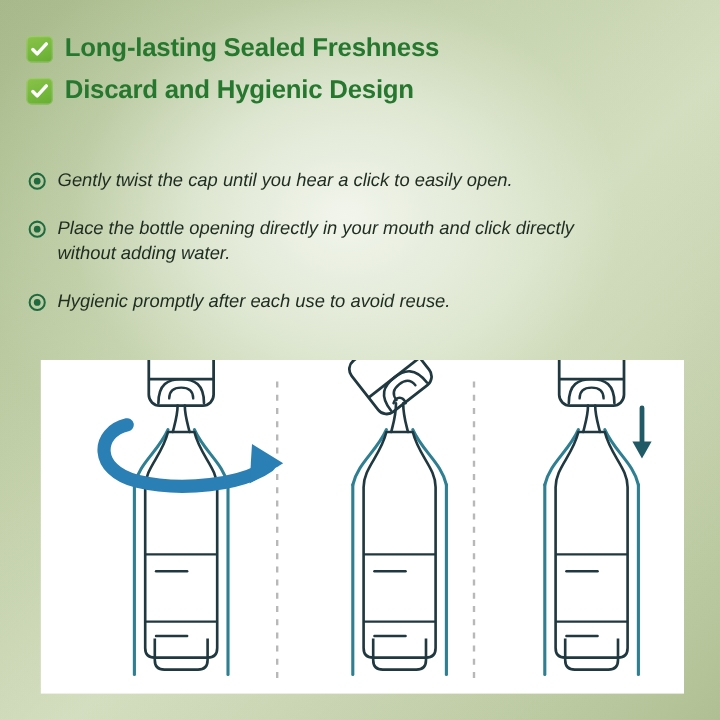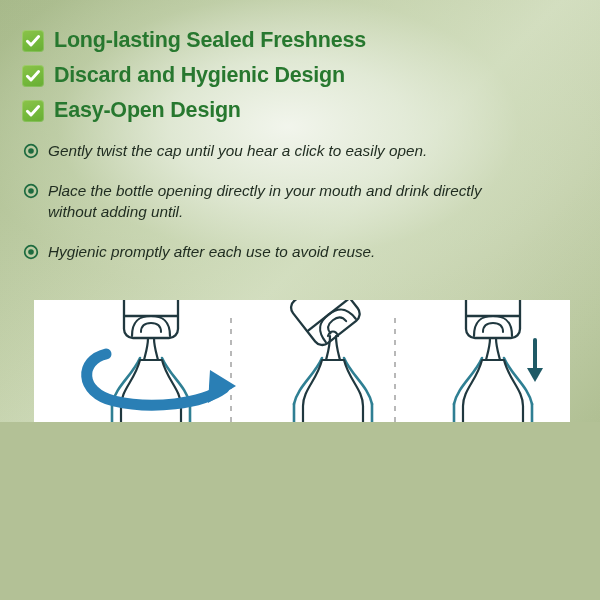--- a/index.html
+++ b/index.html
@@ -11,21 +11,21 @@
     width: 600px;
     height: 600px;
     overflow: hidden;
     font-family: "Liberation Sans", sans-serif;
     background: #b3c196;
   }
 
   #poster {
     position: relative;
     width: 600px;
-    height: 422px;
+    height: 600px;
     box-sizing: border-box;
     background:
       radial-gradient(ellipse 62% 50% at 48% 30%,
         rgba(243,246,238,0.97) 0%,
         rgba(231,238,222,0.80) 32%,
         rgba(206,219,186,0.34) 62%,
         rgba(180,196,152,0.03) 86%),
       linear-gradient(135deg,
         #a7b98a 0%,
         #b5c59a 18%,
@@ -133,28 +133,20 @@
 
     <div class="heading-row">
       <span class="check-badge">
         <svg viewBox="0 0 18 18" aria-hidden="true">
           <path d="M3.4 9.3 L7 12.9 L14.6 4.6" fill="none" stroke="#ffffff" stroke-width="2.9" stroke-linecap="round" stroke-linejoin="round"></path>
         </svg>
       </span>
       <span class="heading-text">Discard and Hygienic Design</span>
     </div>
 
-    <div class="heading-row">
-      <span class="check-badge">
-        <svg viewBox="0 0 18 18" aria-hidden="true">
-          <path d="M3.4 9.3 L7 12.9 L14.6 4.6" fill="none" stroke="#ffffff" stroke-width="2.9" stroke-linecap="round" stroke-linejoin="round"></path>
-        </svg>
-      </span>
-      <span class="heading-text">Easy-Open Design</span>
-    </div>
 
   </div>
 
   <div class="bullets">
 
     <div class="bullet-row">
       <span class="bullet-icon">
         <svg viewBox="0 0 16 16" aria-hidden="true">
           <circle cx="8" cy="8" r="6.3" fill="none" stroke="#1d6b3f" stroke-width="1.7"></circle>
           <circle cx="8" cy="8" r="2.8" fill="#1d6b3f"></circle>
@@ -163,21 +155,21 @@
       <span class="bullet-text">Gently twist the cap until you hear a click to easily open.</span>
     </div>
 
     <div class="bullet-row">
       <span class="bullet-icon">
         <svg viewBox="0 0 16 16" aria-hidden="true">
           <circle cx="8" cy="8" r="6.3" fill="none" stroke="#1d6b3f" stroke-width="1.7"></circle>
           <circle cx="8" cy="8" r="2.8" fill="#1d6b3f"></circle>
         </svg>
       </span>
-      <span class="bullet-text">Place the bottle opening directly in your mouth and drink directly without adding until.</span>
+      <span class="bullet-text">Place the bottle opening directly in your mouth and click directly without adding water.</span>
     </div>
 
     <div class="bullet-row">
       <span class="bullet-icon">
         <svg viewBox="0 0 16 16" aria-hidden="true">
           <circle cx="8" cy="8" r="6.3" fill="none" stroke="#1d6b3f" stroke-width="1.7"></circle>
           <circle cx="8" cy="8" r="2.8" fill="#1d6b3f"></circle>
         </svg>
       </span>
       <span class="bullet-text">Hygienic promptly after each use to avoid reuse.</span>

